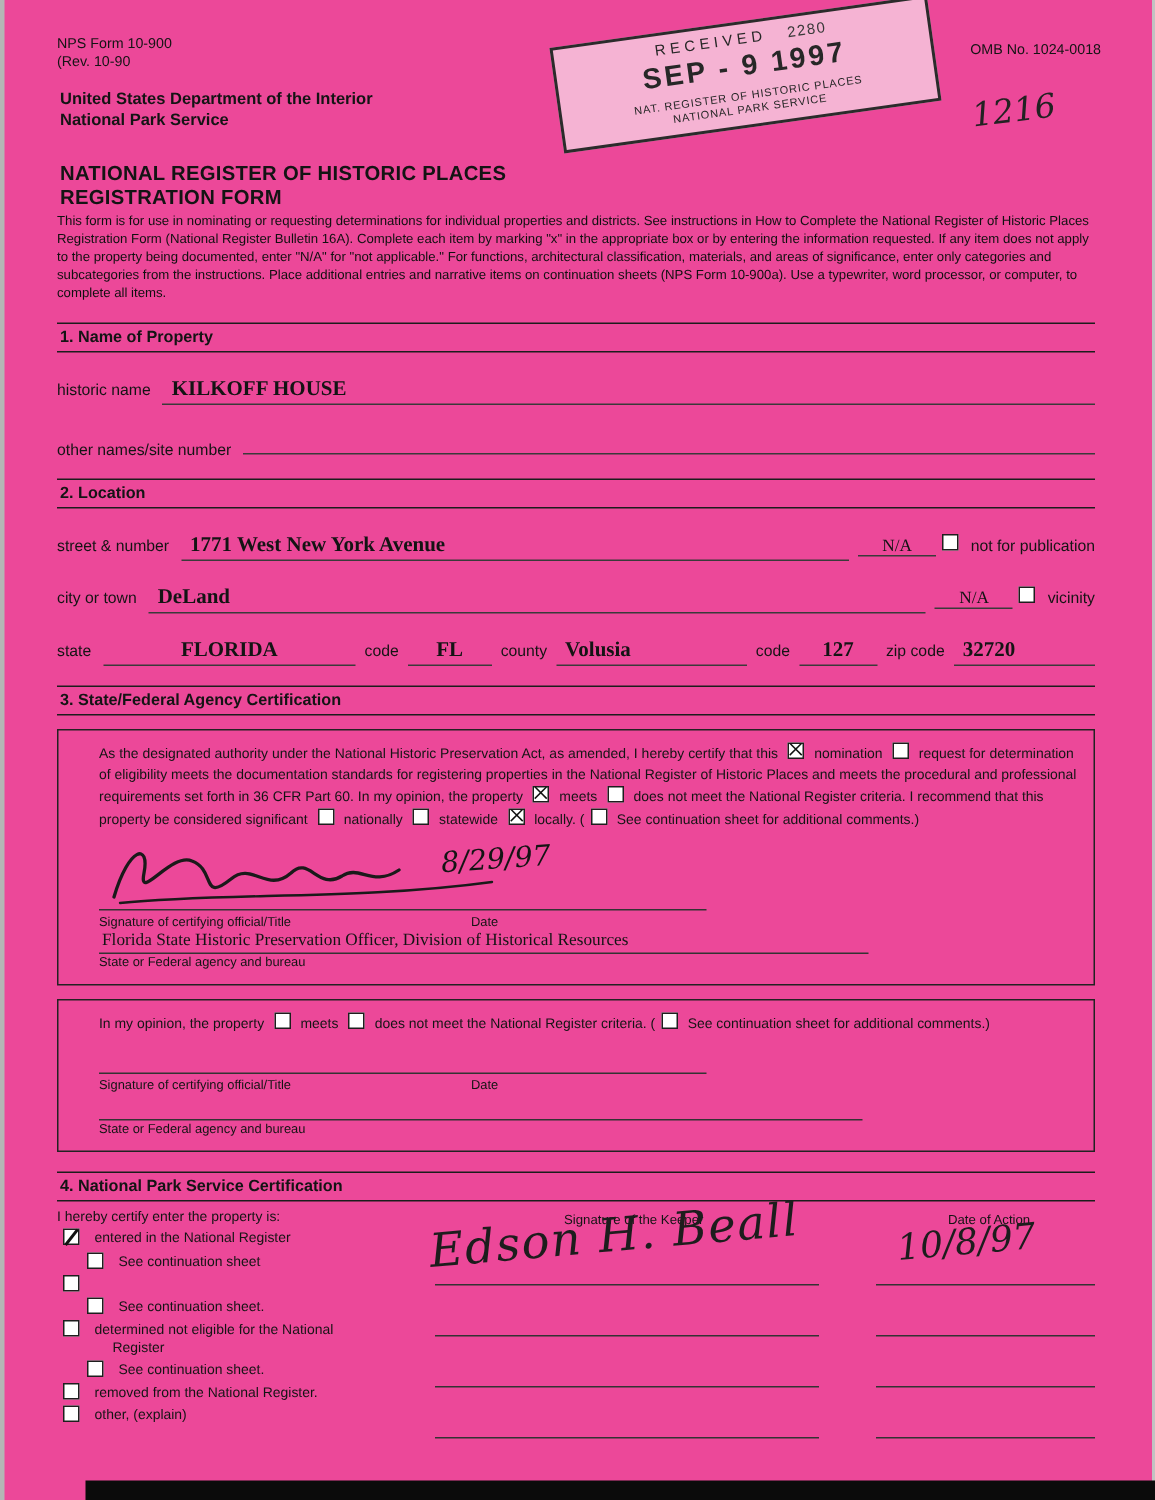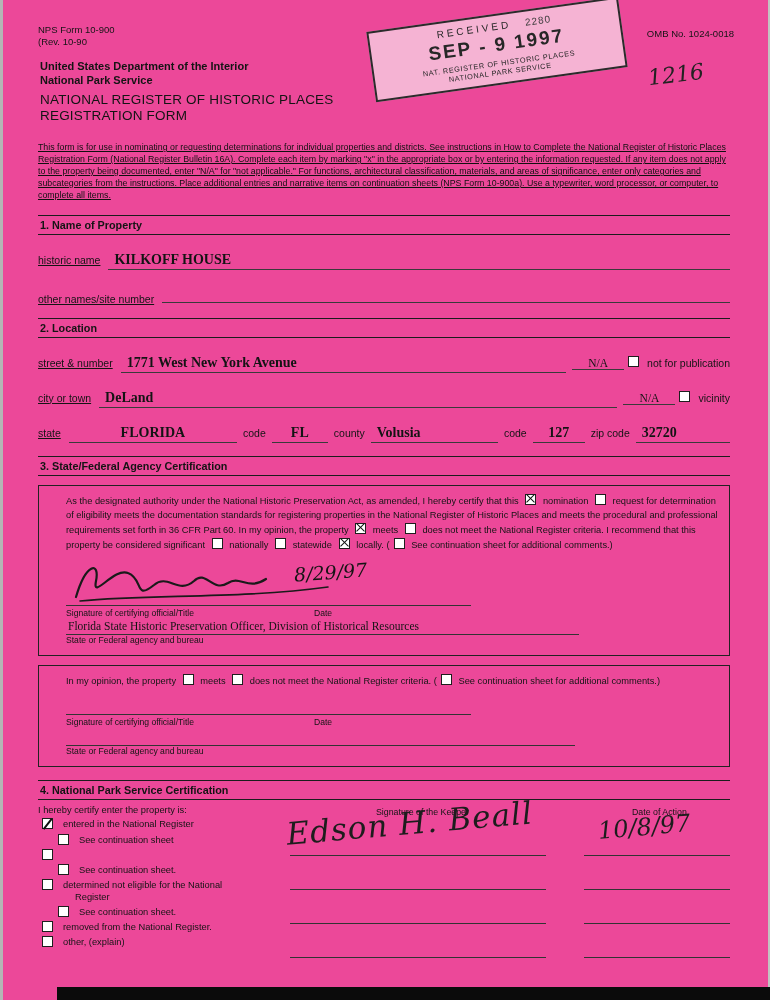--- a/index.html
+++ b/index.html
@@ -11,43 +11,43 @@
   .edge-left  { position:absolute; left:0; top:0; width:3px; height:100%; background:#b5b5b5; }
   .edge-right { position:absolute; right:0; top:0; width:2px; height:100%; background:#c2c2c2; }
   .bottom-bar { position:absolute; left:57px; right:0; bottom:0; height:13px; background:#0b0b0b; }
   .content { position:relative; padding:22px 40px 0 38px; }
 
   
   .hdr { position:relative; height:114px; }
   .meta-left { position:absolute; left:0; top:2px; font-size:9.5px; line-height:1.3; }
   .omb { position:absolute; right:-4px; top:6px; font-size:9.5px; }
   .dept { position:absolute; left:2px; top:38px; font-size:11px; font-weight:bold; line-height:1.25; }
-  .big-title { position:absolute; left:2px; top:70px; font-size:13.5px; font-weight:normal; line-height:1.15; letter-spacing:.2px; }
+  .big-title { position:absolute; left:2px; top:86px; font-size:13.5px; font-weight:bold; line-height:1.15; letter-spacing:.2px; }
   .stamp {
     position:absolute; left:332px; top:-8px; width:238px; padding:5px 6px 6px 6px;
     border:2.5px solid #2b2b2b; transform:rotate(-8deg); text-align:center; color:#272727; background:rgba(252,252,250,.6);
   }
   .st1 { font-size:10px; letter-spacing:3px; }
   .st1 .st-no { letter-spacing:1px; margin-left:14px; color:#3a3a3a; }
   .st2 { font-size:19px; font-weight:bold; letter-spacing:2px; margin:2px 0 3px 0; }
   .st3 { font-size:7.3px; letter-spacing:.6px; line-height:1.25; }
   .hand-number { position:absolute; right:26px; top:40px; font-family:"DejaVu Serif", serif; font-style:italic; font-size:22px; transform:rotate(-7deg); color:#222; }
 
   
-  .instructions { margin:6px 0 0 0; font-size:8.8px; line-height:1.36; text-align:left; color:#101010;text-decoration:underline; }
+  .instructions { margin:6px 0 0 0; font-size:8.8px; line-height:1.36; text-align:left; color:#101010; }
 
   
   .secbar {
     margin-top:13px; border-top:1.5px solid #1c1c1c; border-bottom:1.5px solid #1c1c1c;
     font-size:10.8px; font-weight:bold; padding:3px 0 3px 2px;
   }
 
   
   .row { display:flex; align-items:baseline; margin-top:17px; font-size:10.5px; }
-  .lbl { white-space:nowrap; padding-right:8px;text-decoration:underline; }
+  .lbl { white-space:nowrap; padding-right:8px; }
   .fill { flex:1; border-bottom:1px solid #3a3a3a; min-height:14px; padding:0 6px 1px 6px;
           font-family:"Liberation Serif", serif; font-size:14px;font-weight:bold; }
   .fill.center { text-align:center; }
   .na { width:52px; text-align:center; border-bottom:1px solid #3a3a3a; font-family:"Liberation Serif", serif; font-size:11.5px; margin-left:6px; }
   .after-na { white-space:nowrap; margin-left:4px; }
   .fx2 { flex:1.9; } .fx16 { flex:1.4; } .fx1 { flex:1; }
   .w44 { flex:0 0 44px; } .w40 { flex:0 0 40px; }
   .mlbl { white-space:nowrap; padding:0 6px; }
 
   

